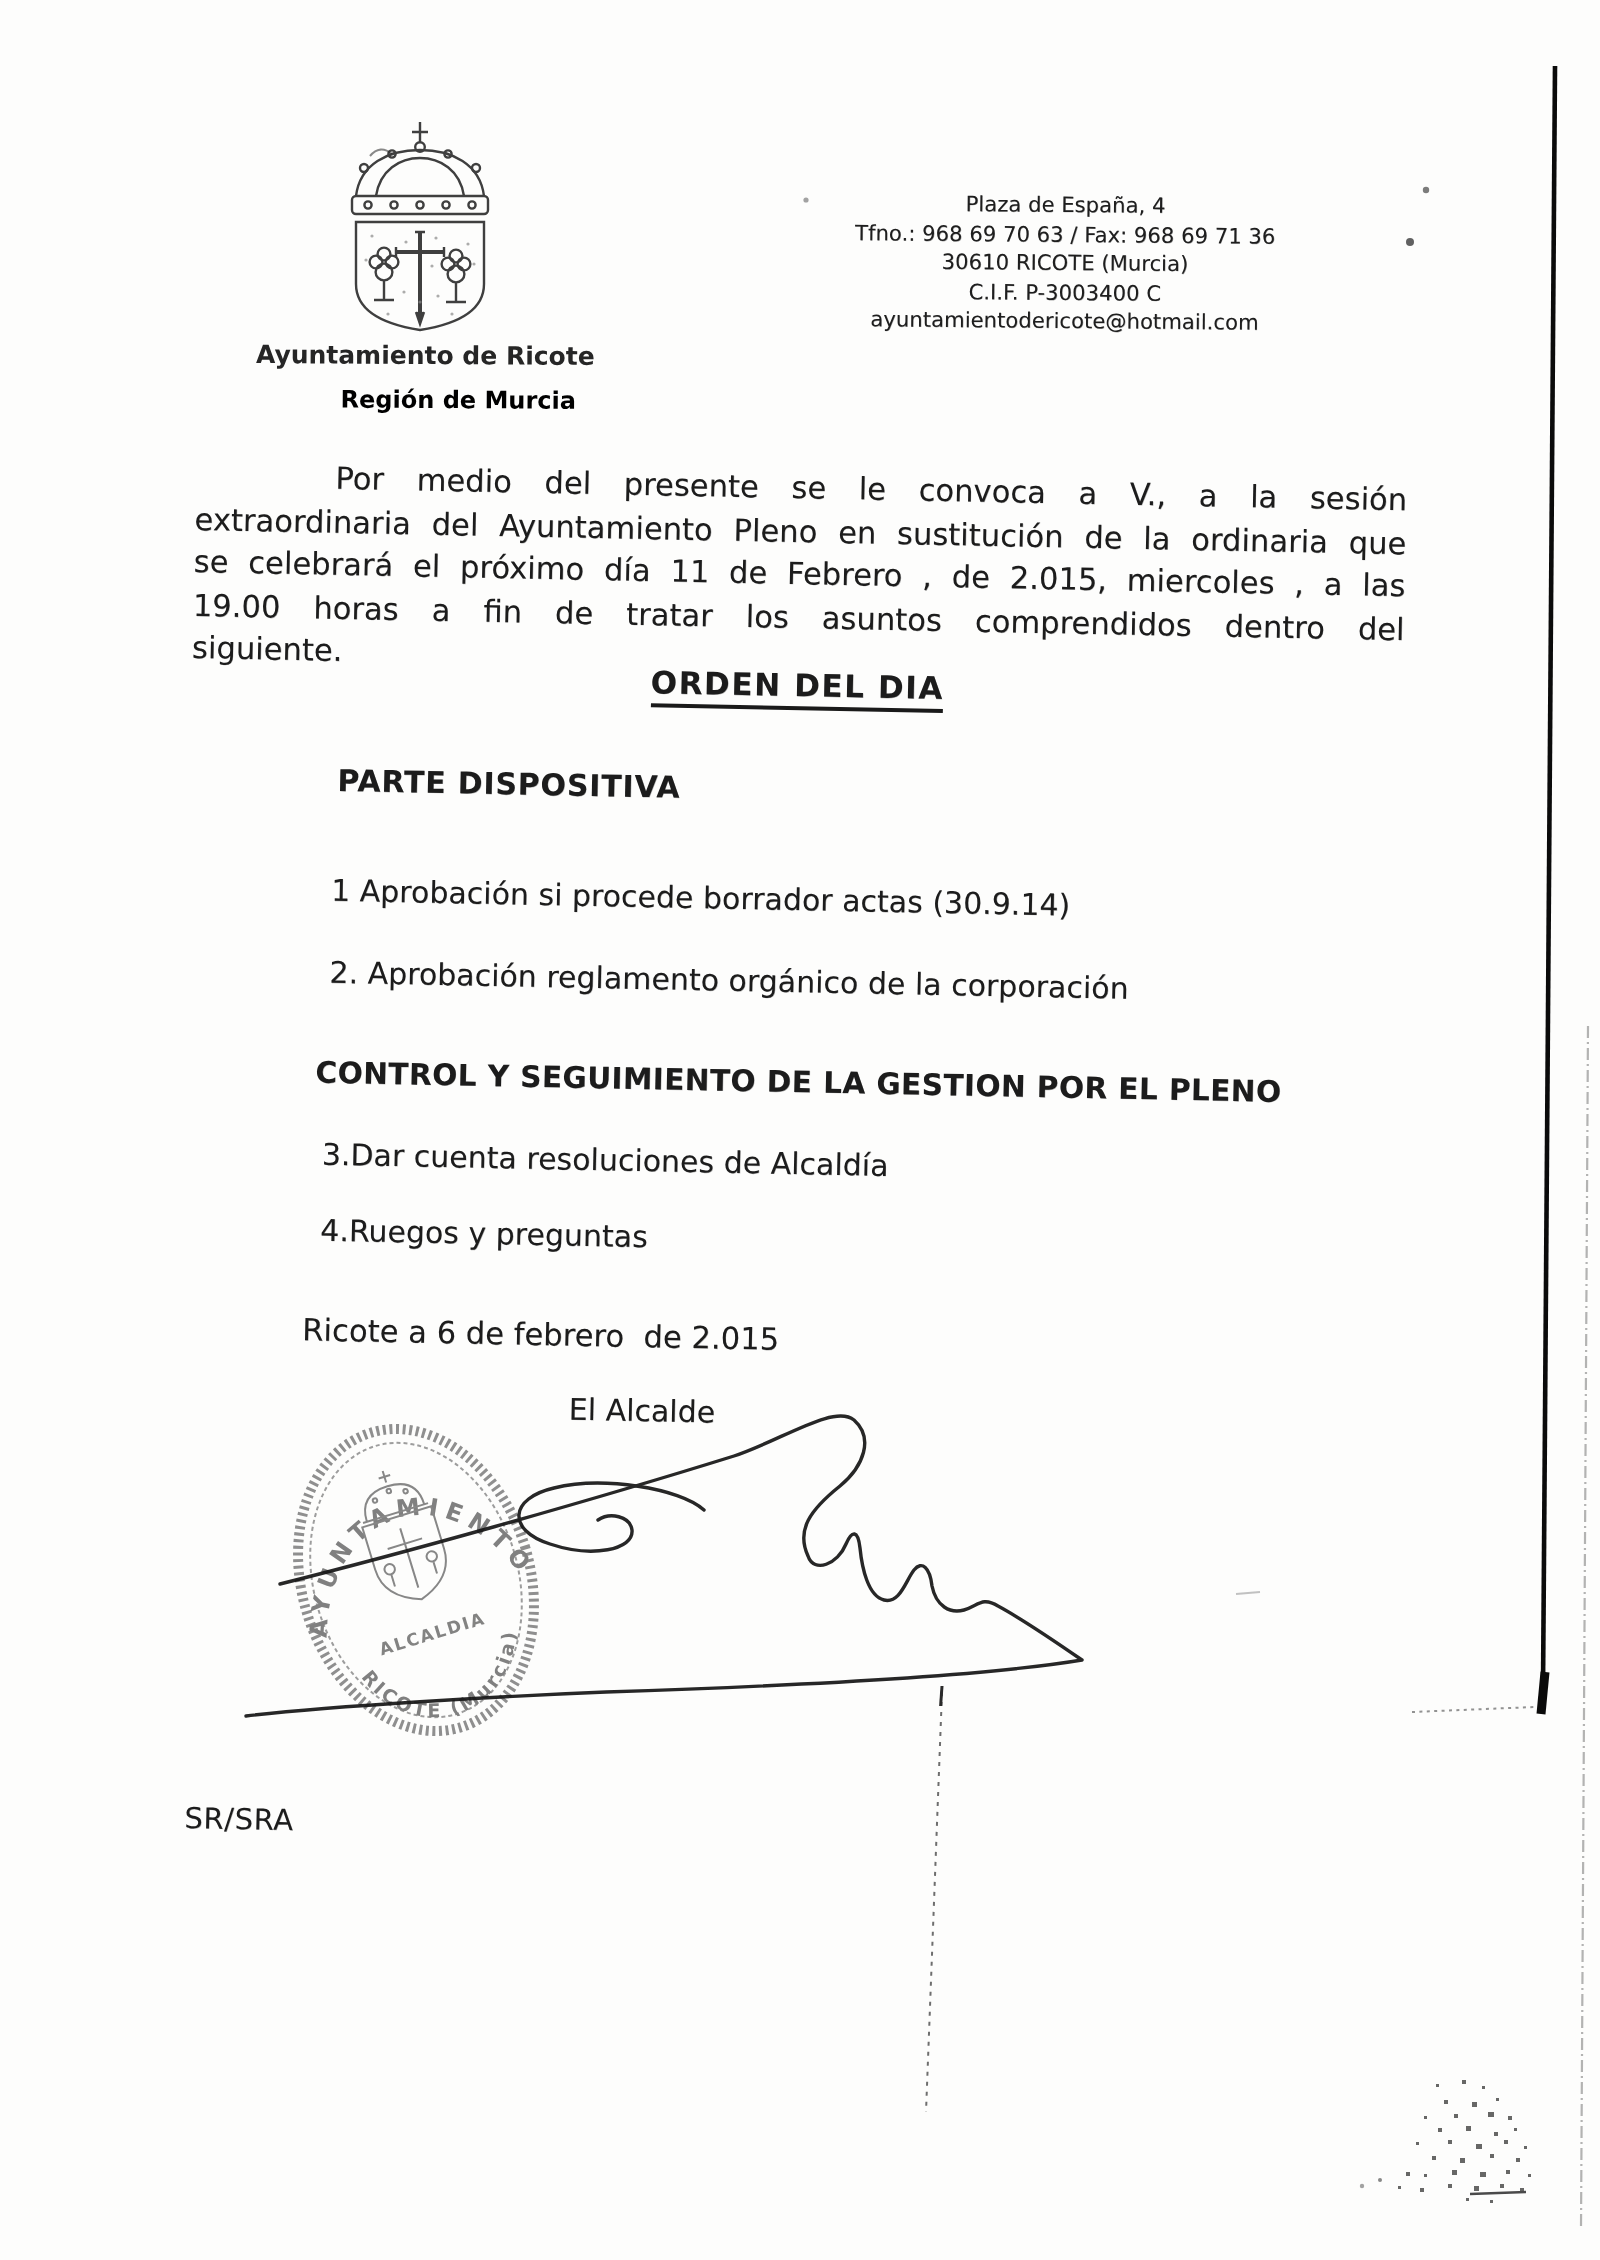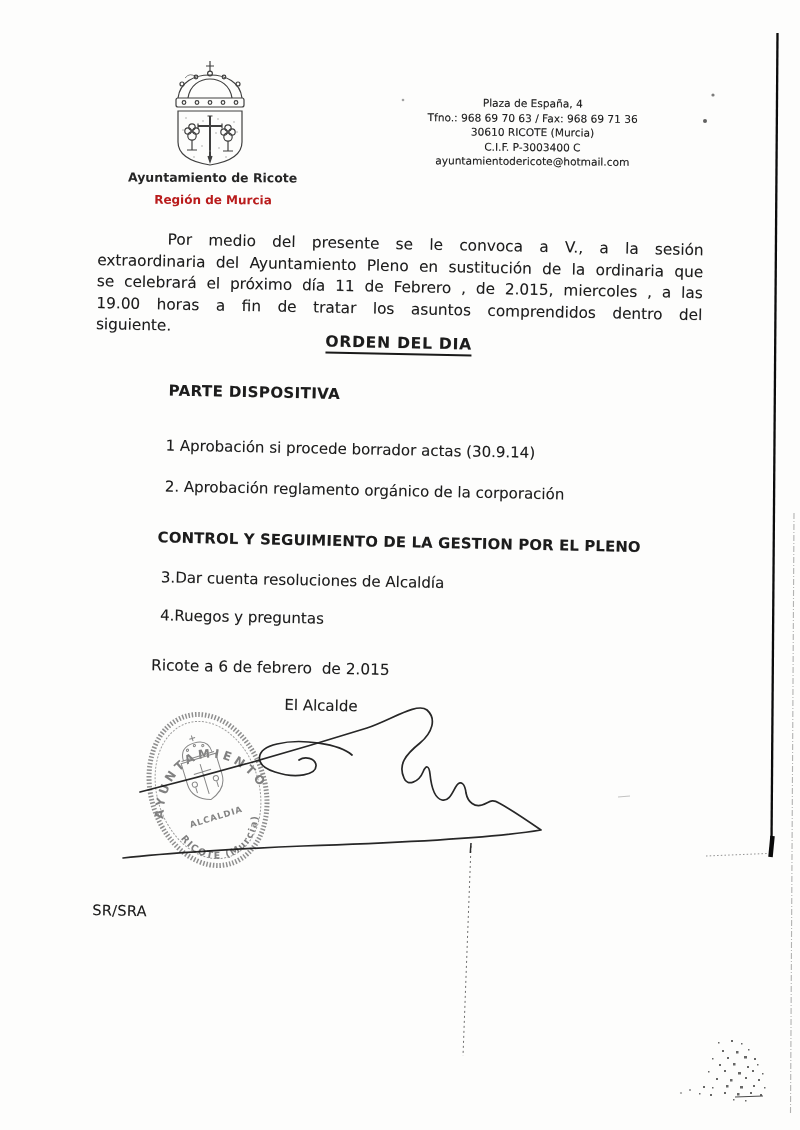--- a/index.html
+++ b/index.html
@@ -7,22 +7,22 @@
     position:relative;width:800px;height:1130px;margin:0 auto;
     background:#fdfdfc;overflow:hidden;
     font-family:"DejaVu Sans","Liberation Sans",sans-serif;
     color:#1c1c1c;
   }
   .abs{position:absolute;}
   
   .crest{left:158px;top:58px;width:104px;height:112px;}
   .org-name{left:128px;top:170px;width:170px;text-align:left;
     font-size:12.5px;font-weight:bold;color:#262626;transform:rotate(.3deg);}
-  .region-name{left:138px;top:193px;width:150px;text-align:center;
-    font-size:12px;font-weight:bold;color:#b91c1c;transform:rotate(.3deg);}
+  .region-name{left:138px;top:193px;width:150px;text-align:right;
+    font-size:12px;font-weight:bold;color:#000000;transform:rotate(.3deg);}
   .contact{left:400px;top:96px;width:265px;text-align:center;
     font-size:10.6px;line-height:14.6px;color:#1e1e1e;transform:rotate(.5deg);
     text-shadow:.2px .2px .2px rgba(0,0,0,.35);}
   
   .content{left:98px;top:224px;width:618px;height:720px;
     transform:rotate(1.15deg);transform-origin:0 0;
     text-shadow:.2px .2px .3px rgba(10,10,10,.3);}
   .content > *{position:absolute;margin:0;}
   .intro{left:0;top:4px;width:606px;font-size:15.3px;line-height:21.6px;
     text-align:justify;text-indent:70px;word-spacing:5px;}

